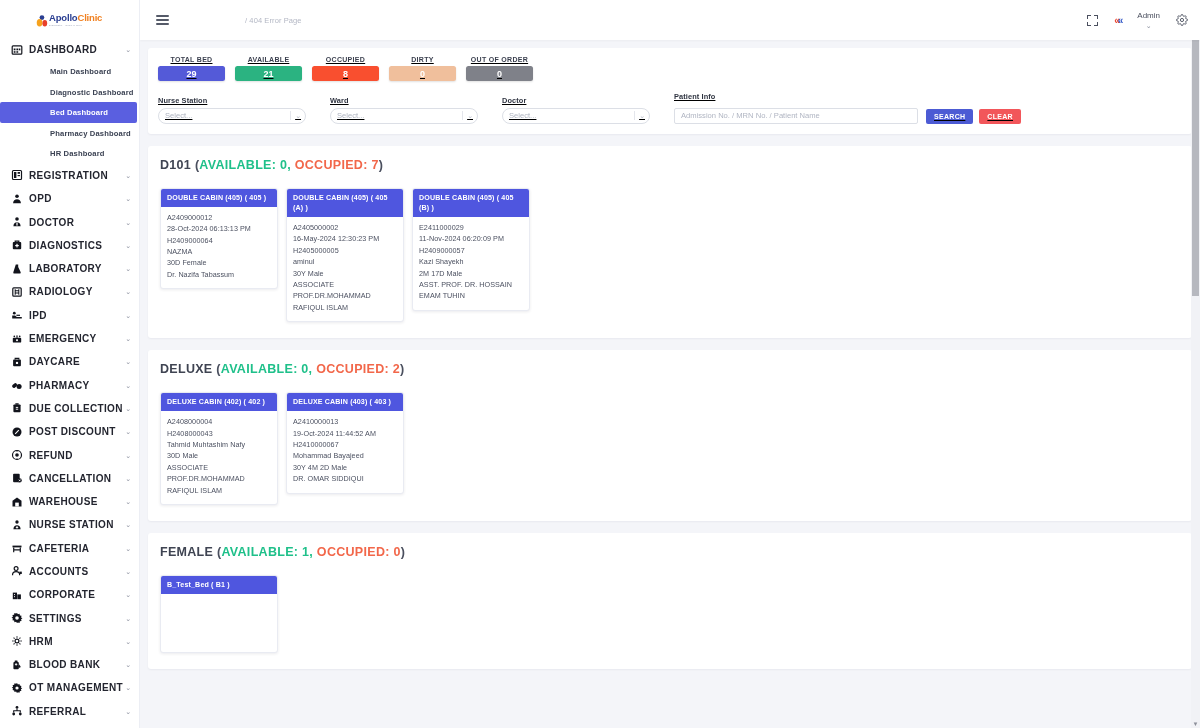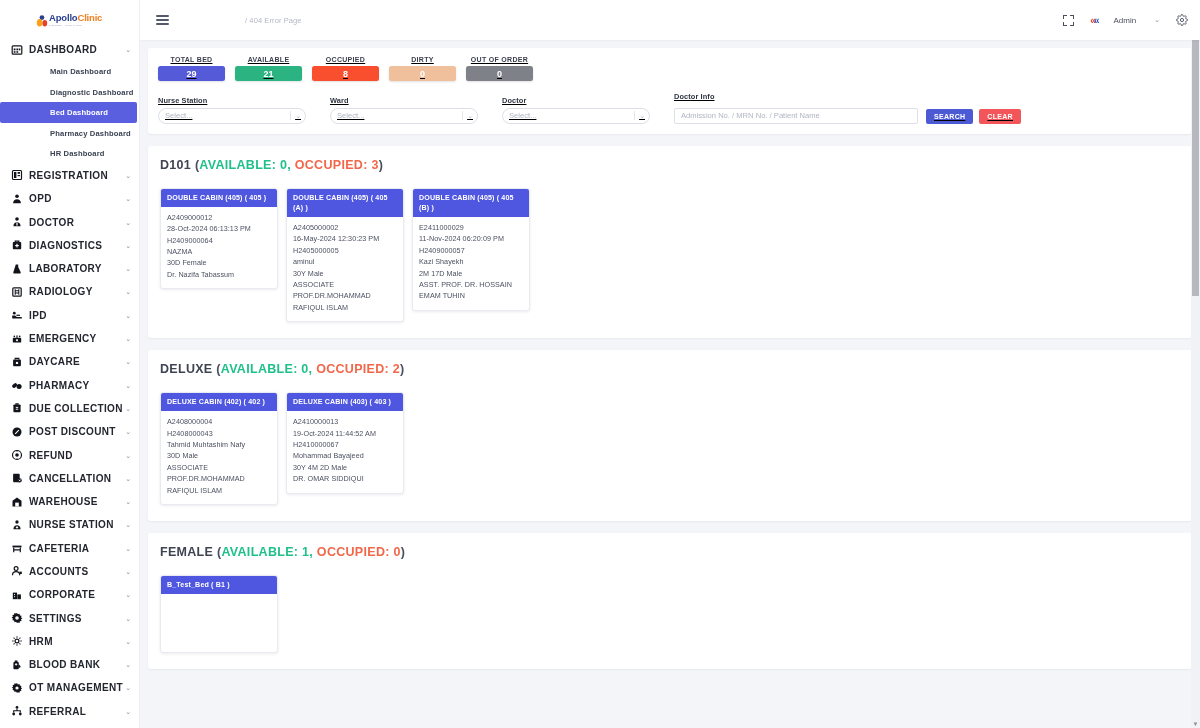--- a/index.html
+++ b/index.html
@@ -103,21 +103,21 @@
     position: absolute; width: 4px; height: 4px; border: 1.3px solid #4a4f5e;
   }
   .expand-ico i:nth-child(1) { top: 0; left: 0; border-right: 0; border-bottom: 0; }
   .expand-ico i:nth-child(2) { top: 0; right: 0; border-left: 0; border-bottom: 0; }
   .expand-ico i:nth-child(3) { bottom: 0; left: 0; border-right: 0; border-top: 0; }
   .expand-ico i:nth-child(4) { bottom: 0; right: 0; border-left: 0; border-top: 0; }
   .collapse-ico { display: flex; align-items: center; cursor: pointer; font-size: 10px; letter-spacing:-2px; }
   .collapse-ico .a { color: #e8402a; font-weight: 700; }
   .collapse-ico .b { color: #2b52c4; font-weight: 700; }
   .admin-menu {
-    font-size: 8px; color: #4a4f5e; cursor: pointer; display: flex; align-items: center; gap: 18px;
+    font-size: 8px; color: #4a4f5e; cursor: pointer; display: flex; align-items: center; gap: 2px; flex-direction: column;
   }
   .admin-menu .cv { font-size: 7px; color: #8a8f9e; }
   .gear {
     width: 12px; height: 12px; cursor: pointer; color: #4a4f5e;
   }
 
   .scrollarea {
     height: 700px; overflow: hidden; position: relative;
     padding: 0 8px;
   }
@@ -608,31 +608,31 @@
         </div>
         <div class="fld">
           <div class="fld-lbl">Doctor</div>
           <div class="select-box">
             <span class="ph">Select...</span>
             <span class="sep"></span>
             <span class="cv">⌄</span>
           </div>
         </div>
         <div class="fld" style="margin-right:0">
-          <div class="fld-lbl">Doctor Info</div>
+          <div class="fld-lbl">Patient Info</div>
           <input class="text-input" type="text" placeholder="Admission No. / MRN No. / Patient Name" style="">
         </div>
         <button class="btn btn-search">SEARCH</button>
         <button class="btn btn-clear">CLEAR</button>
       </div>
     </section>
 
     <div id="wards">
         <section class="panel ward-panel">
-          <div class="ward-title"><span>D101</span> <span class="paren">(</span><span class="avail">AVAILABLE: 0,</span> <span class="occ">OCCUPIED: 3</span><span class="paren">)</span></div>
+          <div class="ward-title"><span>D101</span> <span class="paren">(</span><span class="avail">AVAILABLE: 0,</span> <span class="occ">OCCUPIED: 7</span><span class="paren">)</span></div>
           <div class="cards">
             <div class="bed-card">
               <div class="bed-head">DOUBLE CABIN (405) ( 405 )</div>
               <div class="bed-body">
                 <div class="bed-line">A2409000012</div>
                 <div class="bed-line">28-Oct-2024 06:13:13 PM</div>
                 <div class="bed-line">H2409000064</div>
                 <div class="bed-line">NAZMA</div>
                 <div class="bed-line">30D Female</div>
                 <div class="bed-line">Dr. Nazifa Tabassum</div>

